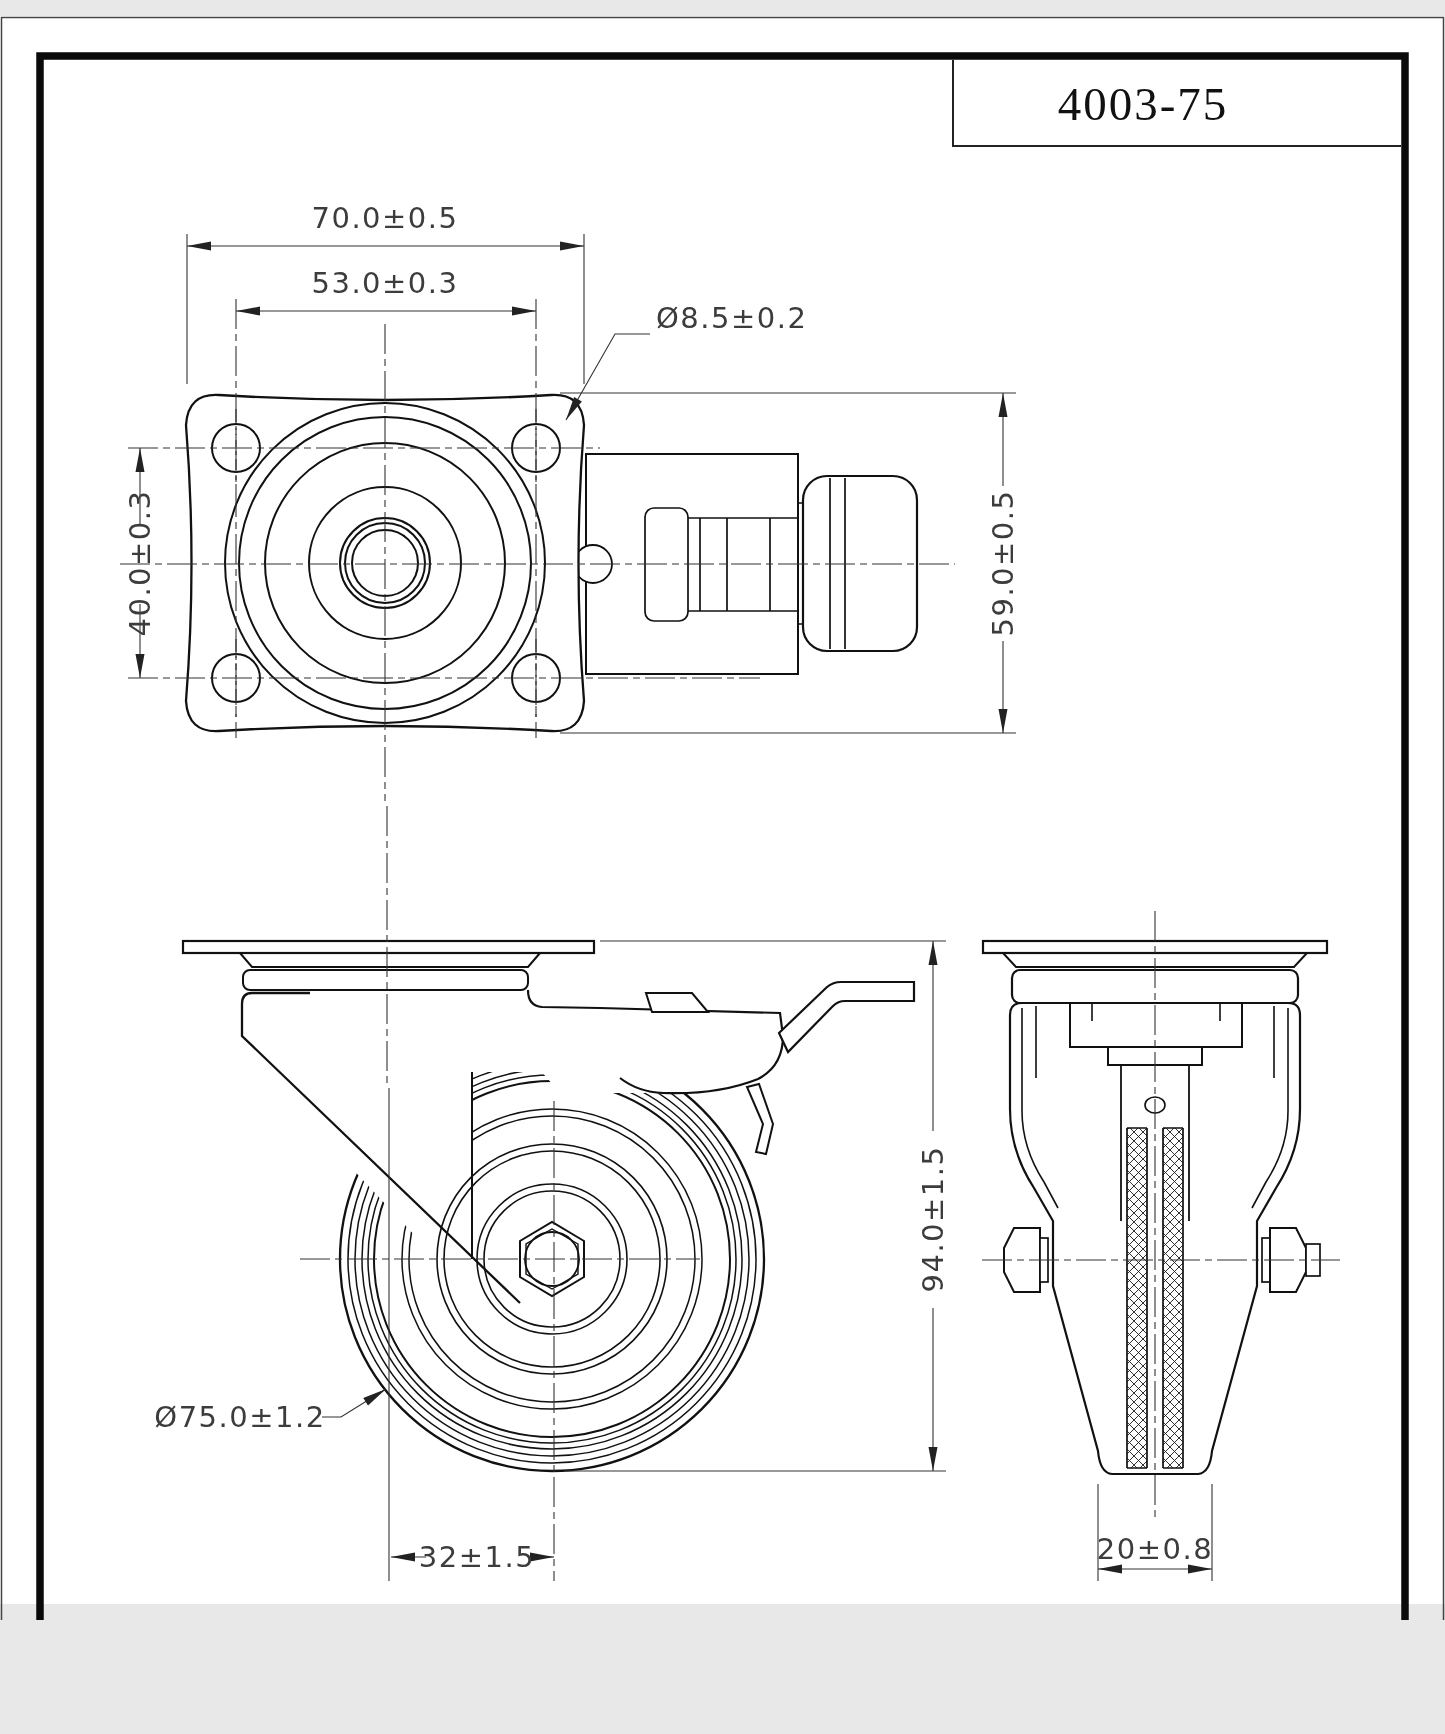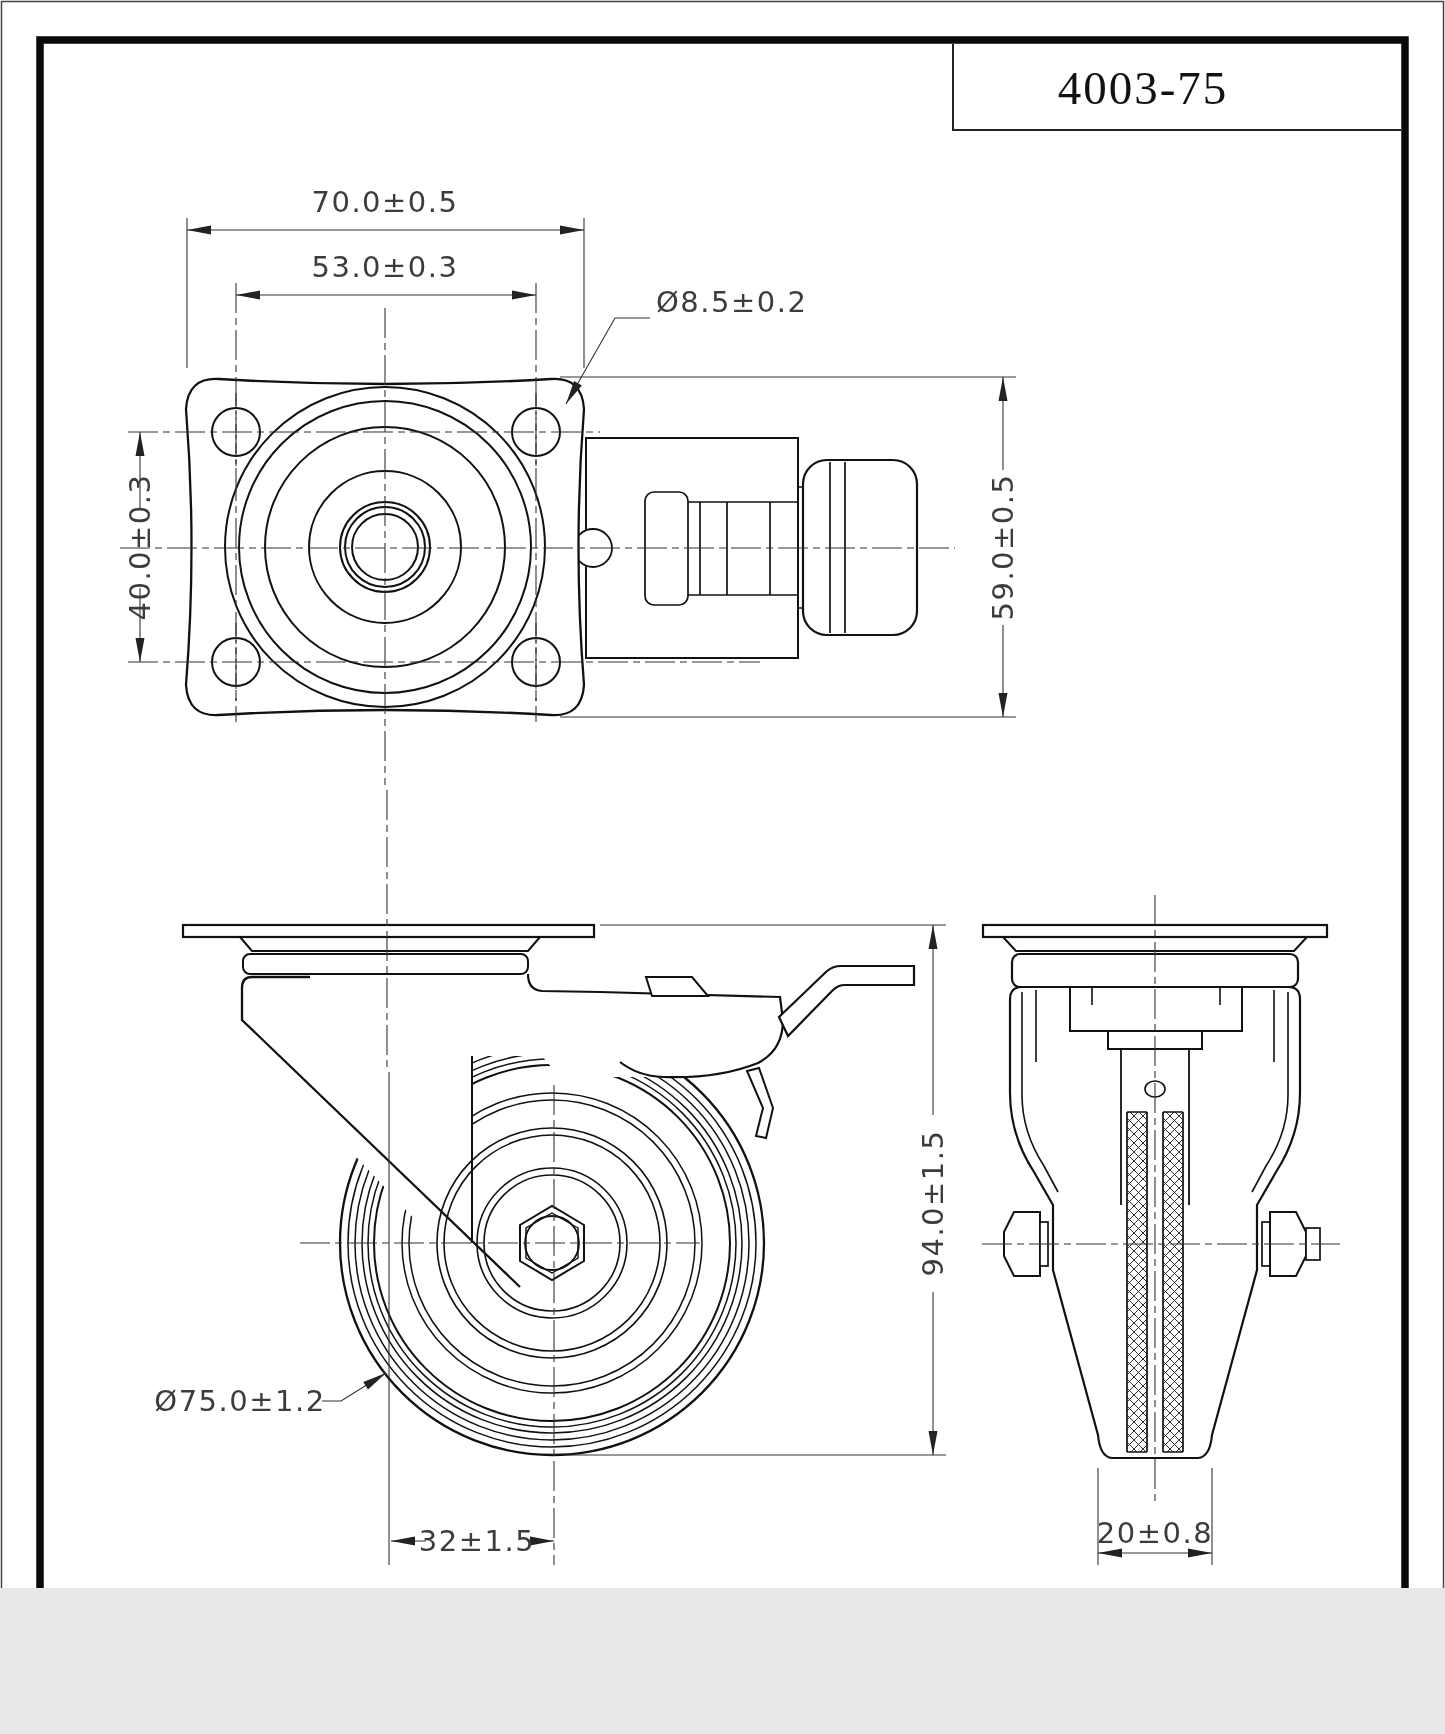--- a/index.html
+++ b/index.html
@@ -1,16 +1,16 @@
 <!DOCTYPE html>
 <html><head>
 <meta charset="utf-8">
 <style>
   html,body{margin:0;padding:0;background:#e8e8e8;}
-  .sheet{width:1445px;height:1588px;background:#ffffff;position:relative;margin:0 auto;}
+  .sheet{width:1445px;height:1588px;background:#ffffff;position:relative;margin:16px auto;}
   svg{display:block;}
   text{font-family:"DejaVu Sans",sans-serif;fill:#3c3c3c;}
   .dimtxt{font-size:29px;letter-spacing:1.5px;}
   .titletxt{font-family:"Liberation Serif",serif;font-size:47px;fill:#111;letter-spacing:2px;}
   .obj{stroke:#111;fill:none;}
   .objw{stroke:#111;fill:#fff;}
   .thin{stroke:#333;stroke-width:1.1;fill:none;}
   .cl{stroke:#333;stroke-width:1.1;fill:none;stroke-dasharray:30 5 7 5;}
   .clh{stroke:#333;stroke-width:1.1;fill:none;stroke-dasharray:13 4 4 4;}
   .arr{fill:#222;}

